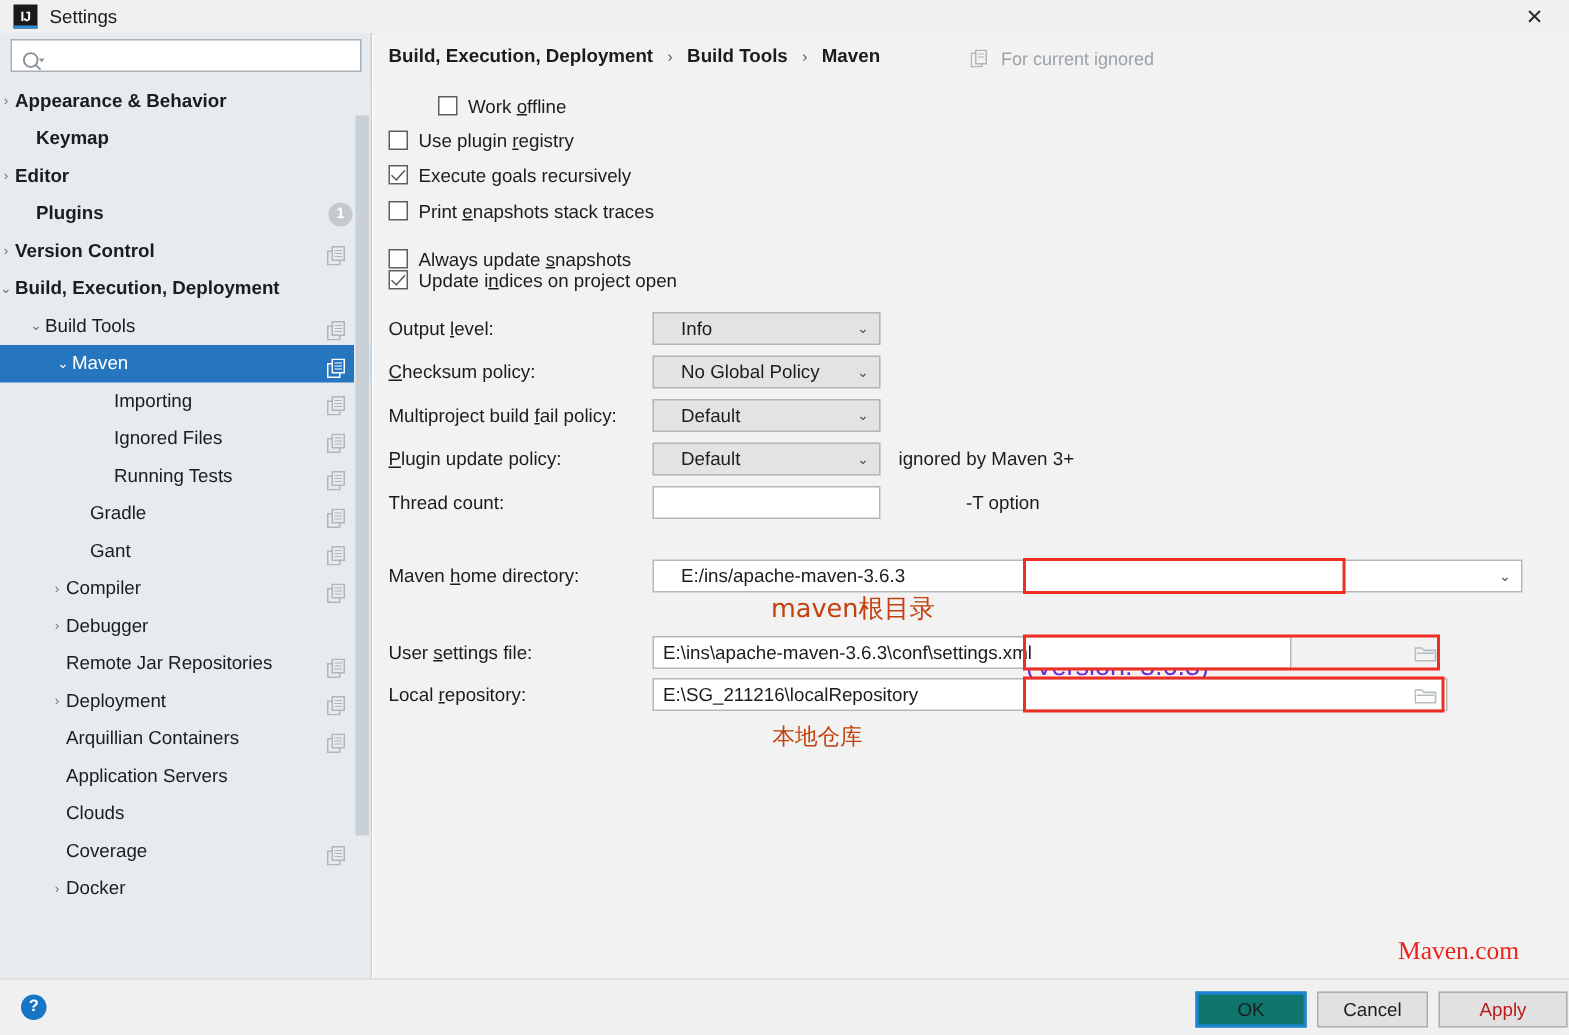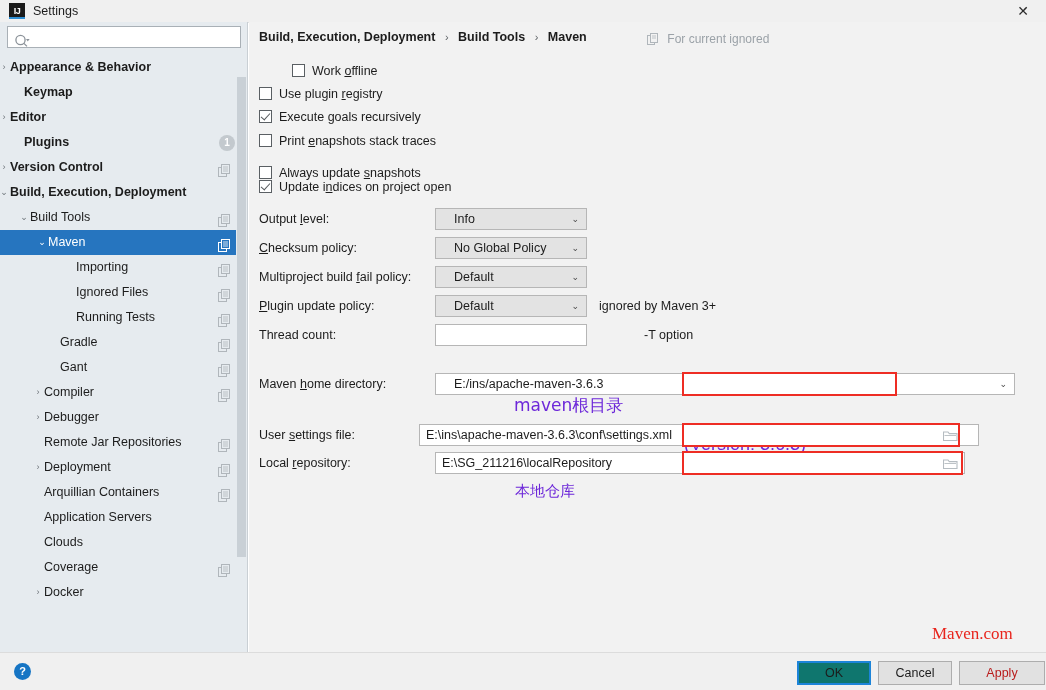--- a/index.html
+++ b/index.html
@@ -268,21 +268,21 @@
   }
 
   .redbox {
     position: absolute;
     border: 2px solid #ee2d24;
     box-sizing: border-box;
     pointer-events: none;
   }
   .cn-note {
     position: absolute;
-    color: #6d28d9;
+    color: #c2410c;
     font-size: 15px;
     font-family: "DejaVu Sans", sans-serif;
     white-space: nowrap;
   }
   .cn-note.big { font-size: 17px; }
   .folder-ic { position: absolute; }
   #version-note {
     position: absolute;
     left: 435px; top: 382px;
     font-size: 18px;
@@ -601,21 +601,21 @@
   </div>
   <div class="redbox" style="left:433px; top:350px; width:215px; height:24px;"></div>
 
   <div id="version-note">(Version: 3.6.3)</div>
   <div class="cn-note big" style="left:265px; top:372px;">maven根目录</div>
 
   <div class="field-row" style="top:402px;">
     <span class="field-label">
       <span>User </span><span class="u">s</span><span>ettings file:</span>
     </span>
-    <div class="txtbox" style="left:160px; width:560px;">
+    <div class="txtbox" style="left:176px; width:426px;">
       <span>E:\ins\apache-maven-3.6.3\conf\settings.xml</span>
     </div>
     <span class="folder-ic" style="left:684px; top:5px;">
       <svg width="15" height="13" viewBox="0 0 15 13">
         <path d="M0.5 3 L5 3 L6.3 4.6 L14 4.6 L14 11.5 L0.5 11.5 Z" fill="none" stroke="#b5bcc1" stroke-width="1.1"></path>
         <line x1="1.5" y1="6.5" x2="13" y2="6.5" stroke="#b5bcc1" stroke-width="0.9"></line>
       </svg>
     </span>
   </div>
   <div class="redbox" style="left:433px; top:401px; width:278px; height:24px;"></div>

